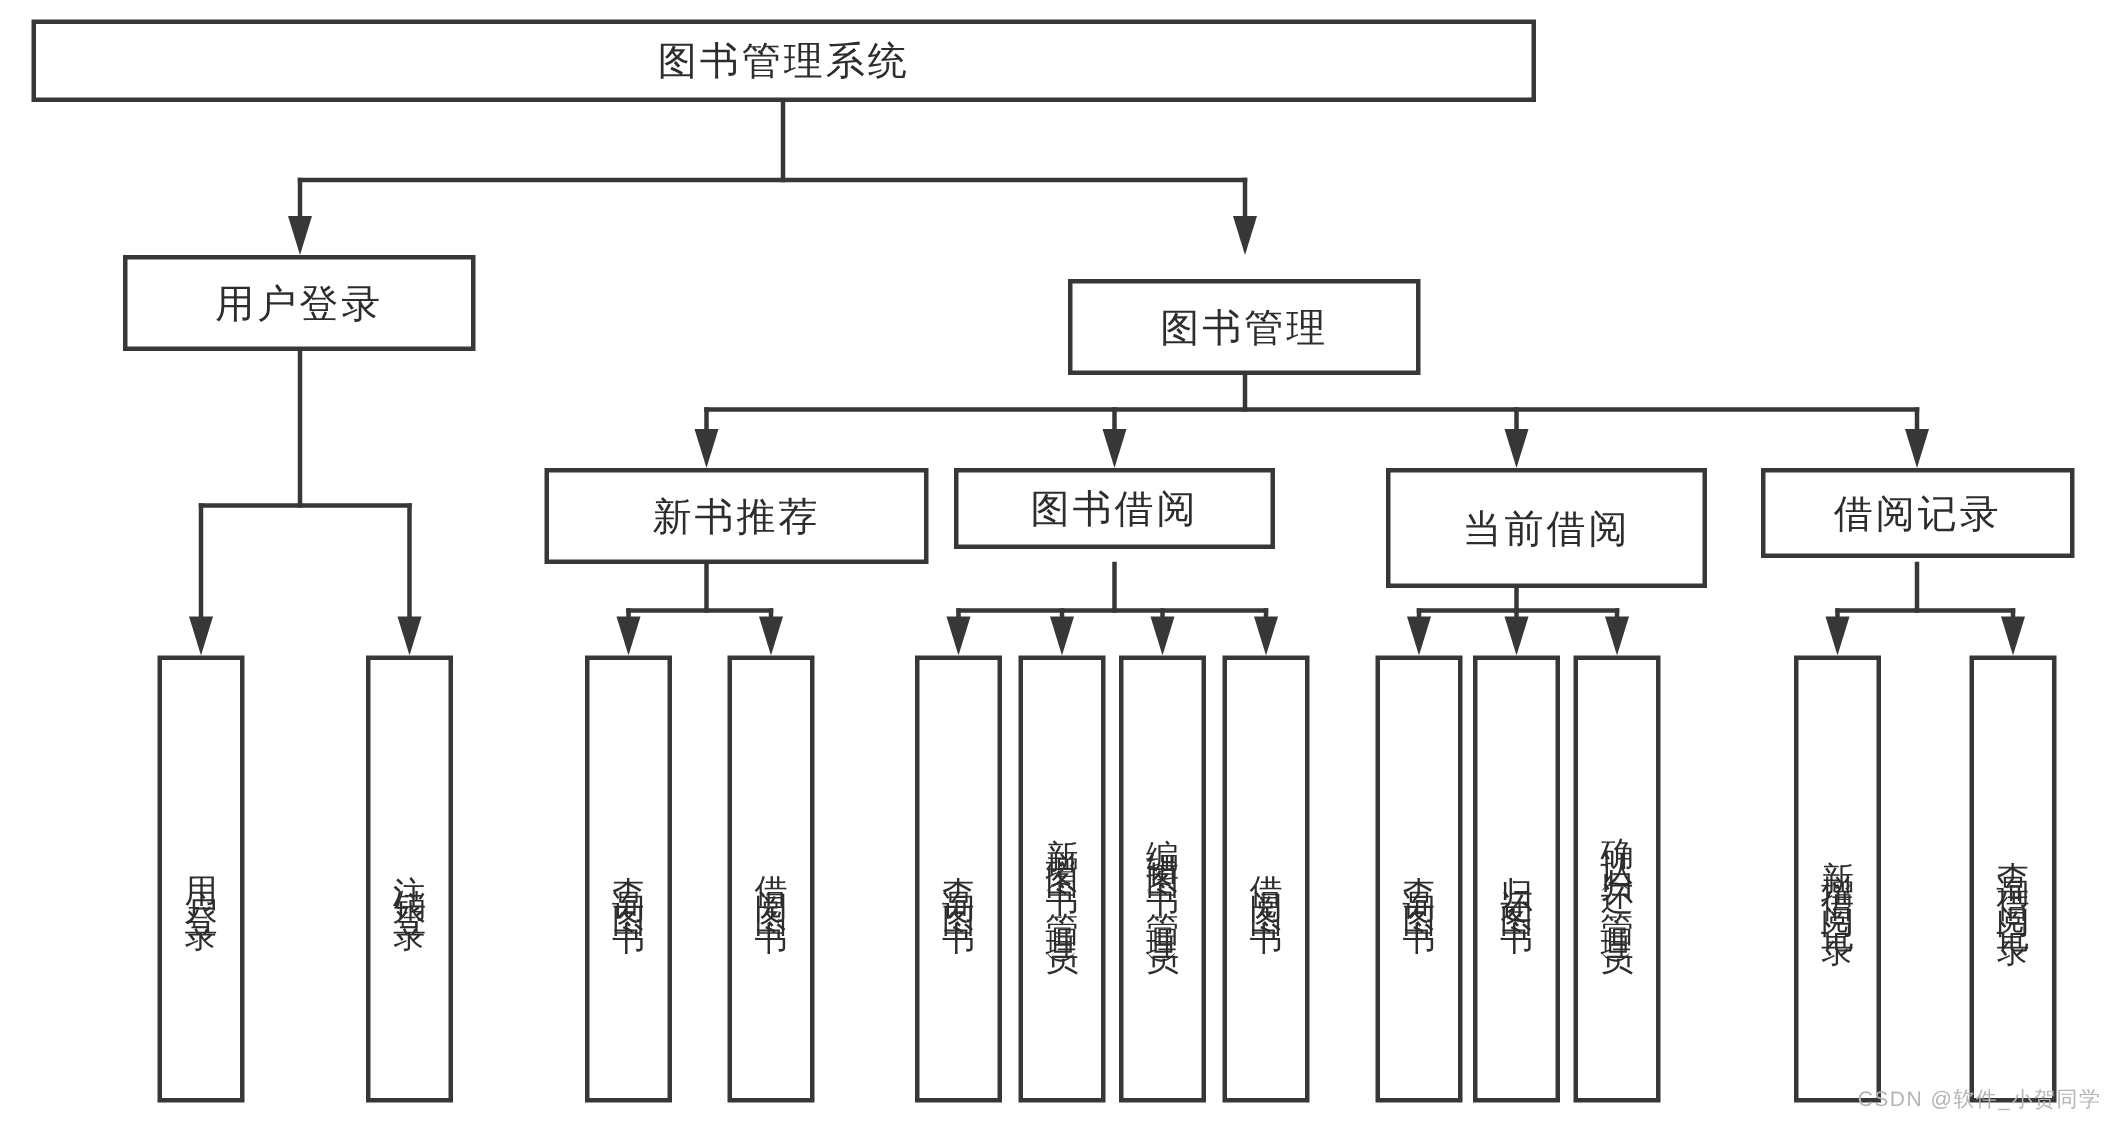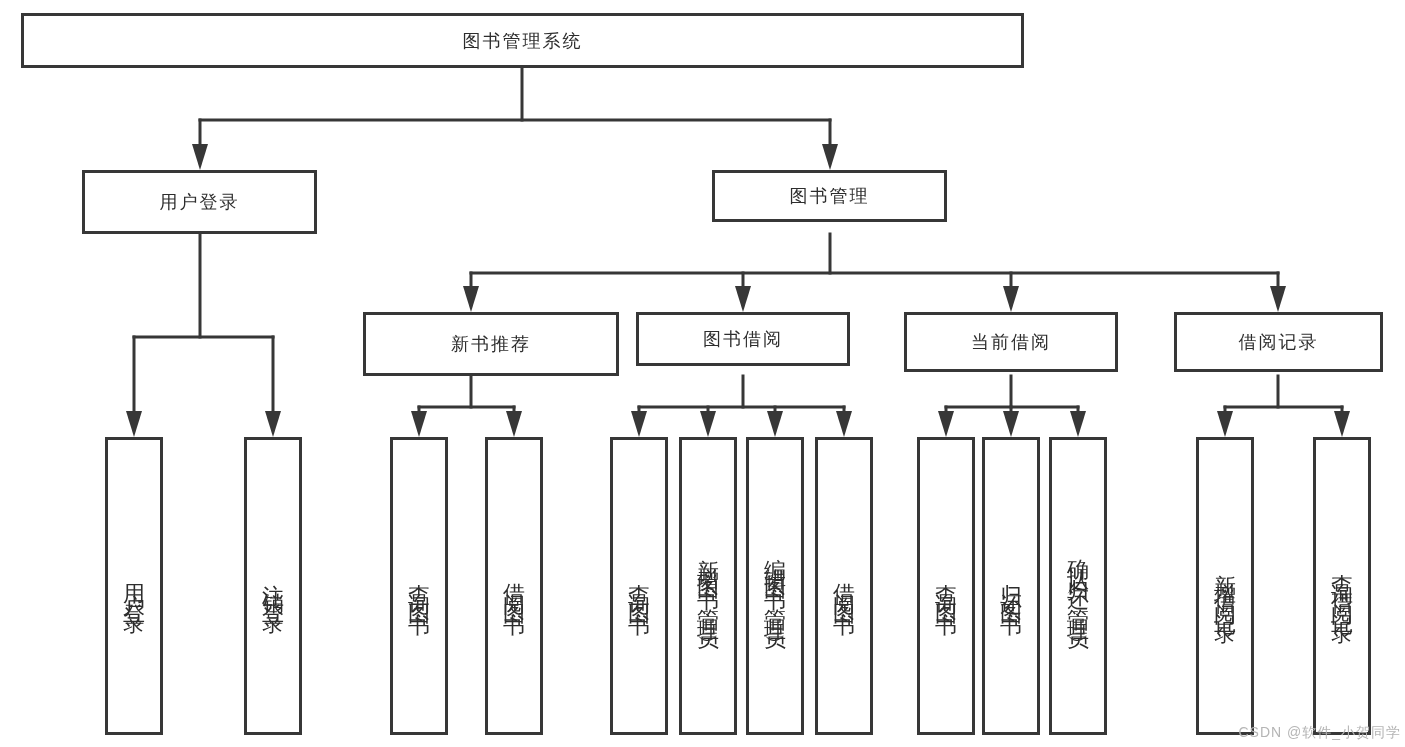--- a/index.html
+++ b/index.html
@@ -28,21 +28,21 @@
     box-sizing: border-box;
     border: 3px solid #373737;
     background: #ffffff;
     color: #2d2d2d;
     display: flex;
     align-items: center;
     justify-content: center;
     text-align: center;
   }
   .box.h {
-    font-size: 18px;
+    font-size: 26px;
     letter-spacing: 2px;
     white-space: nowrap;
   }
   .box.v {
     writing-mode: vertical-rl;
     font-size: 22px;
     letter-spacing: 10px;
     line-height: 1;
   }
   .watermark {
@@ -119,25 +119,25 @@
     <line x1="1225" y1="407" x2="1342" y2="407"></line>
     <line x1="1225" y1="407" x2="1225" y2="413"></line>
     <polygon points="1217,411 1233,411 1225,437" stroke="none"></polygon>
     <line x1="1342" y1="407" x2="1342" y2="413"></line>
     <polygon points="1334,411 1350,411 1342,437" stroke="none"></polygon>
   </svg>
 
   <div class="box h" style="left:21px;top:13px;width:1003px;height:55px">图书管理系统</div>
 
   <div class="box h" style="left:82px;top:170px;width:235px;height:64px">用户登录</div>
-  <div class="box h" style="left:712px;top:170px;width:235px;height:52px">图书管理</div>
+  <div class="box h" style="left:712px;top:186px;width:235px;height:64px">图书管理</div>
 
   <div class="box h" style="left:363px;top:312px;width:256px;height:64px">新书推荐</div>
   <div class="box h" style="left:636px;top:312px;width:214px;height:54px">图书借阅</div>
-  <div class="box h" style="left:904px;top:312px;width:214px;height:60px">当前借阅</div>
+  <div class="box h" style="left:924px;top:312px;width:214px;height:80px">当前借阅</div>
   <div class="box h" style="left:1174px;top:312px;width:209px;height:60px">借阅记录</div>
 
   <div class="box v" style="left:105px;top:437px;width:58px;height:298px">用户登录</div>
   <div class="box v" style="left:244px;top:437px;width:58px;height:298px">注销登录</div>
 
   <div class="box v" style="left:390px;top:437px;width:58px;height:298px">查询图书</div>
   <div class="box v" style="left:485px;top:437px;width:58px;height:298px">借阅图书</div>
 
   <div class="box v" style="left:610px;top:437px;width:58px;height:298px">查询图书</div>
   <div class="box v" style="left:679px;top:437px;width:58px;height:298px">新增图书（管理员）</div>

